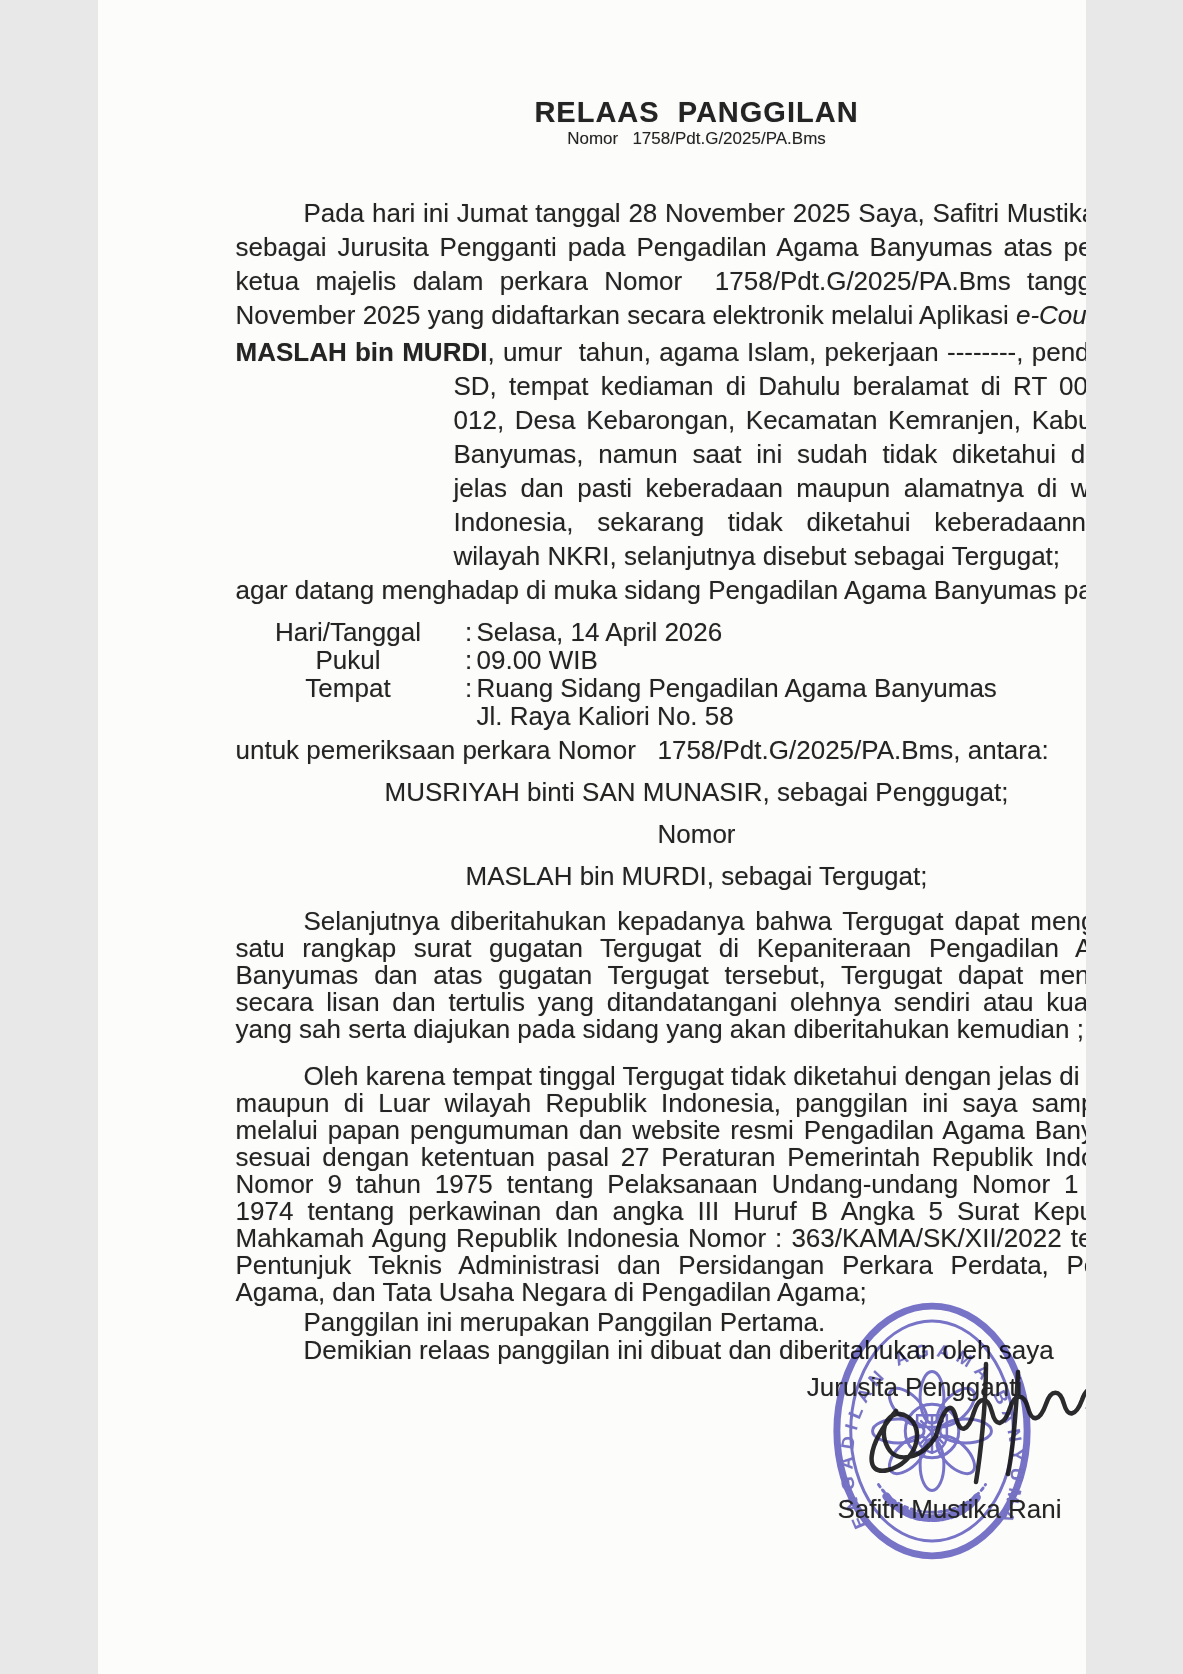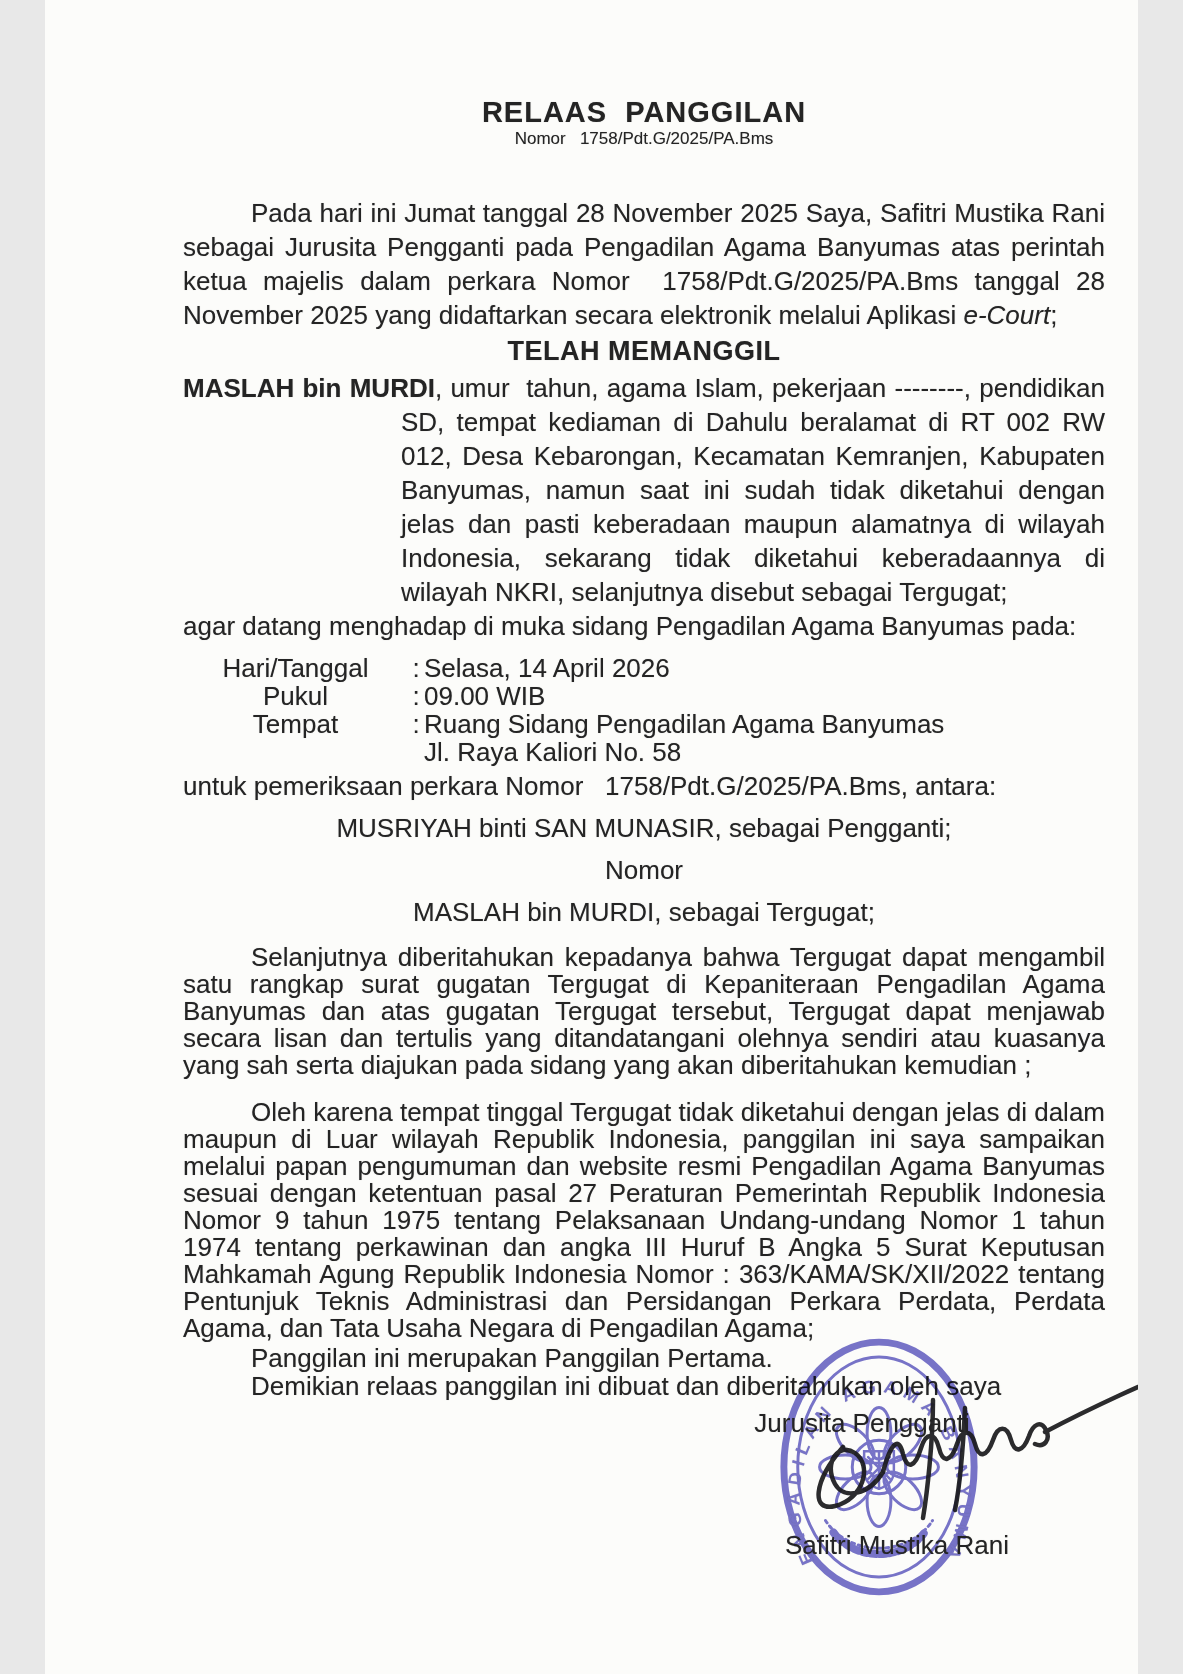--- a/index.html
+++ b/index.html
@@ -1,18 +1,18 @@
 <!DOCTYPE html>
 <html><head>
 <meta charset="utf-8">
 <style>
   html,body{margin:0;padding:0;background:#e8e8e8;}
   .page{
     position:relative;
-    width:1093px;height:1674px;
+    width:988px;height:1674px;
     margin:0 auto;
     background:#fcfcfa;
     overflow:hidden;
     font-family:"Liberation Sans", sans-serif;
     color:#242424;
   }
   .content{
     position:absolute;left:138px;top:0;width:922px;
     font-size:26px;
     text-shadow:0 0 1px rgba(40,40,40,.28);
@@ -67,21 +67,20 @@
 <body>
 
 <div class="page">
   <div class="content">
 
     <div class="doc-title">RELAAS  PANGGILAN</div>
     <div class="doc-number">Nomor &nbsp; 1758/Pdt.G/2025/PA.Bms</div>
 
     <div class="para opening"><span>Pada hari ini Jumat tanggal 28 November 2025 Saya, Safitri Mustika Rani sebagai Jurusita Pengganti pada Pengadilan Agama Banyumas atas perintah ketua majelis dalam perkara Nomor &nbsp;1758/Pdt.G/2025/PA.Bms tanggal 28 November 2025 yang didaftarkan secara elektronik melalui Aplikasi </span><i>e-Court</i><span>;</span></div>
 
-    <div class="h2">TELAH MEMANGGIL</div>
 
     <div class="party-block"><span class="bold-name">MASLAH bin MURDI</span><span>, umur &nbsp;tahun, agama Islam, pekerjaan --------, pendidikan SD, tempat kediaman di Dahulu beralamat di RT 002 RW 012, Desa Kebarongan, Kecamatan Kemranjen, Kabupaten Banyumas, namun saat ini sudah tidak diketahui dengan jelas dan pasti keberadaan maupun alamatnya di wilayah Indonesia, sekarang tidak diketahui keberadaannya di wilayah NKRI, selanjutnya disebut sebagai Tergugat;</span></div>
 
     <div class="summon-line">agar datang menghadap di muka sidang Pengadilan Agama Banyumas pada:</div>
 
     <div class="schedule">
       <div class="srow">
         <span class="lbl">Hari/Tanggal</span>
         <span class="sep">:</span>
         <span class="val">Selasa, 14 April 2026</span>
@@ -94,21 +93,21 @@
       <div class="srow">
         <span class="lbl">Tempat</span>
         <span class="sep">:</span>
         <span class="val">Ruang Sidang Pengadilan Agama Banyumas</span>
       </div>
       <div class="sub-value">Jl. Raya Kaliori No. 58</div>
     </div>
 
     <div class="case-line">untuk pemeriksaan perkara Nomor &nbsp; 1758/Pdt.G/2025/PA.Bms, antara:</div>
 
-    <div class="center-line">MUSRIYAH binti SAN MUNASIR, sebagai Pengganti;</div>
+    <div class="center-line">MUSRIYAH binti SAN MUNASIR, sebagai Penggugat;</div>
     <div class="center-line">Nomor</div>
     <div class="center-line">MASLAH bin MURDI, sebagai Tergugat;</div>
 
     <div class="para notice">Selanjutnya diberitahukan kepadanya bahwa Tergugat dapat mengambil satu rangkap surat gugatan Tergugat di Kepaniteraan Pengadilan Agama Banyumas dan atas gugatan Tergugat tersebut, Tergugat dapat menjawab secara lisan dan tertulis yang ditandatangani olehnya sendiri atau kuasanya yang sah serta diajukan pada sidang yang akan diberitahukan kemudian ;</div>
     <div class="para publication">Oleh karena tempat tinggal Tergugat tidak diketahui dengan jelas di dalam maupun di Luar wilayah Republik Indonesia, panggilan ini saya sampaikan melalui papan pengumuman dan website resmi Pengadilan Agama Banyumas sesuai dengan ketentuan pasal 27 Peraturan Pemerintah Republik Indonesia Nomor 9 tahun 1975 tentang Pelaksanaan Undang-undang Nomor 1 tahun 1974 tentang perkawinan dan angka III Huruf B Angka 5 Surat Keputusan Mahkamah Agung Republik Indonesia Nomor : 363/KAMA/SK/XII/2022 tentang Pentunjuk Teknis Administrasi dan Persidangan Perkara Perdata, Perdata Agama, dan Tata Usaha Negara di Pengadilan Agama;</div>
 
     <div class="sig-block">
       <div class="closing-line closing-1">Panggilan ini merupakan Panggilan Pertama.</div>
       <div class="closing-line closing-2">Demikian relaas panggilan ini dibuat dan diberitahukan oleh saya</div>
 

